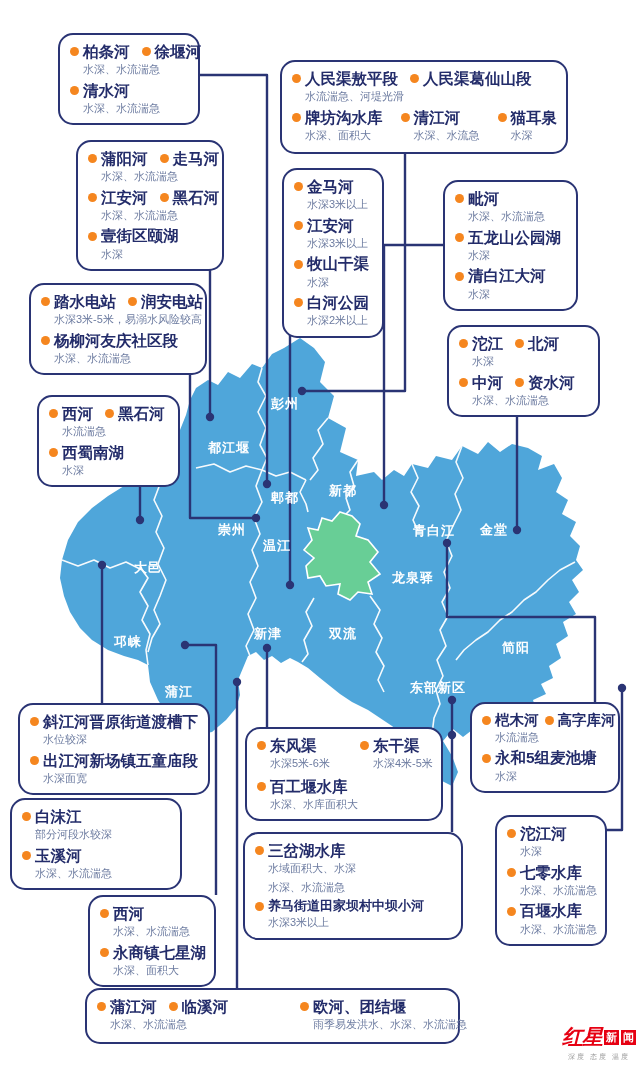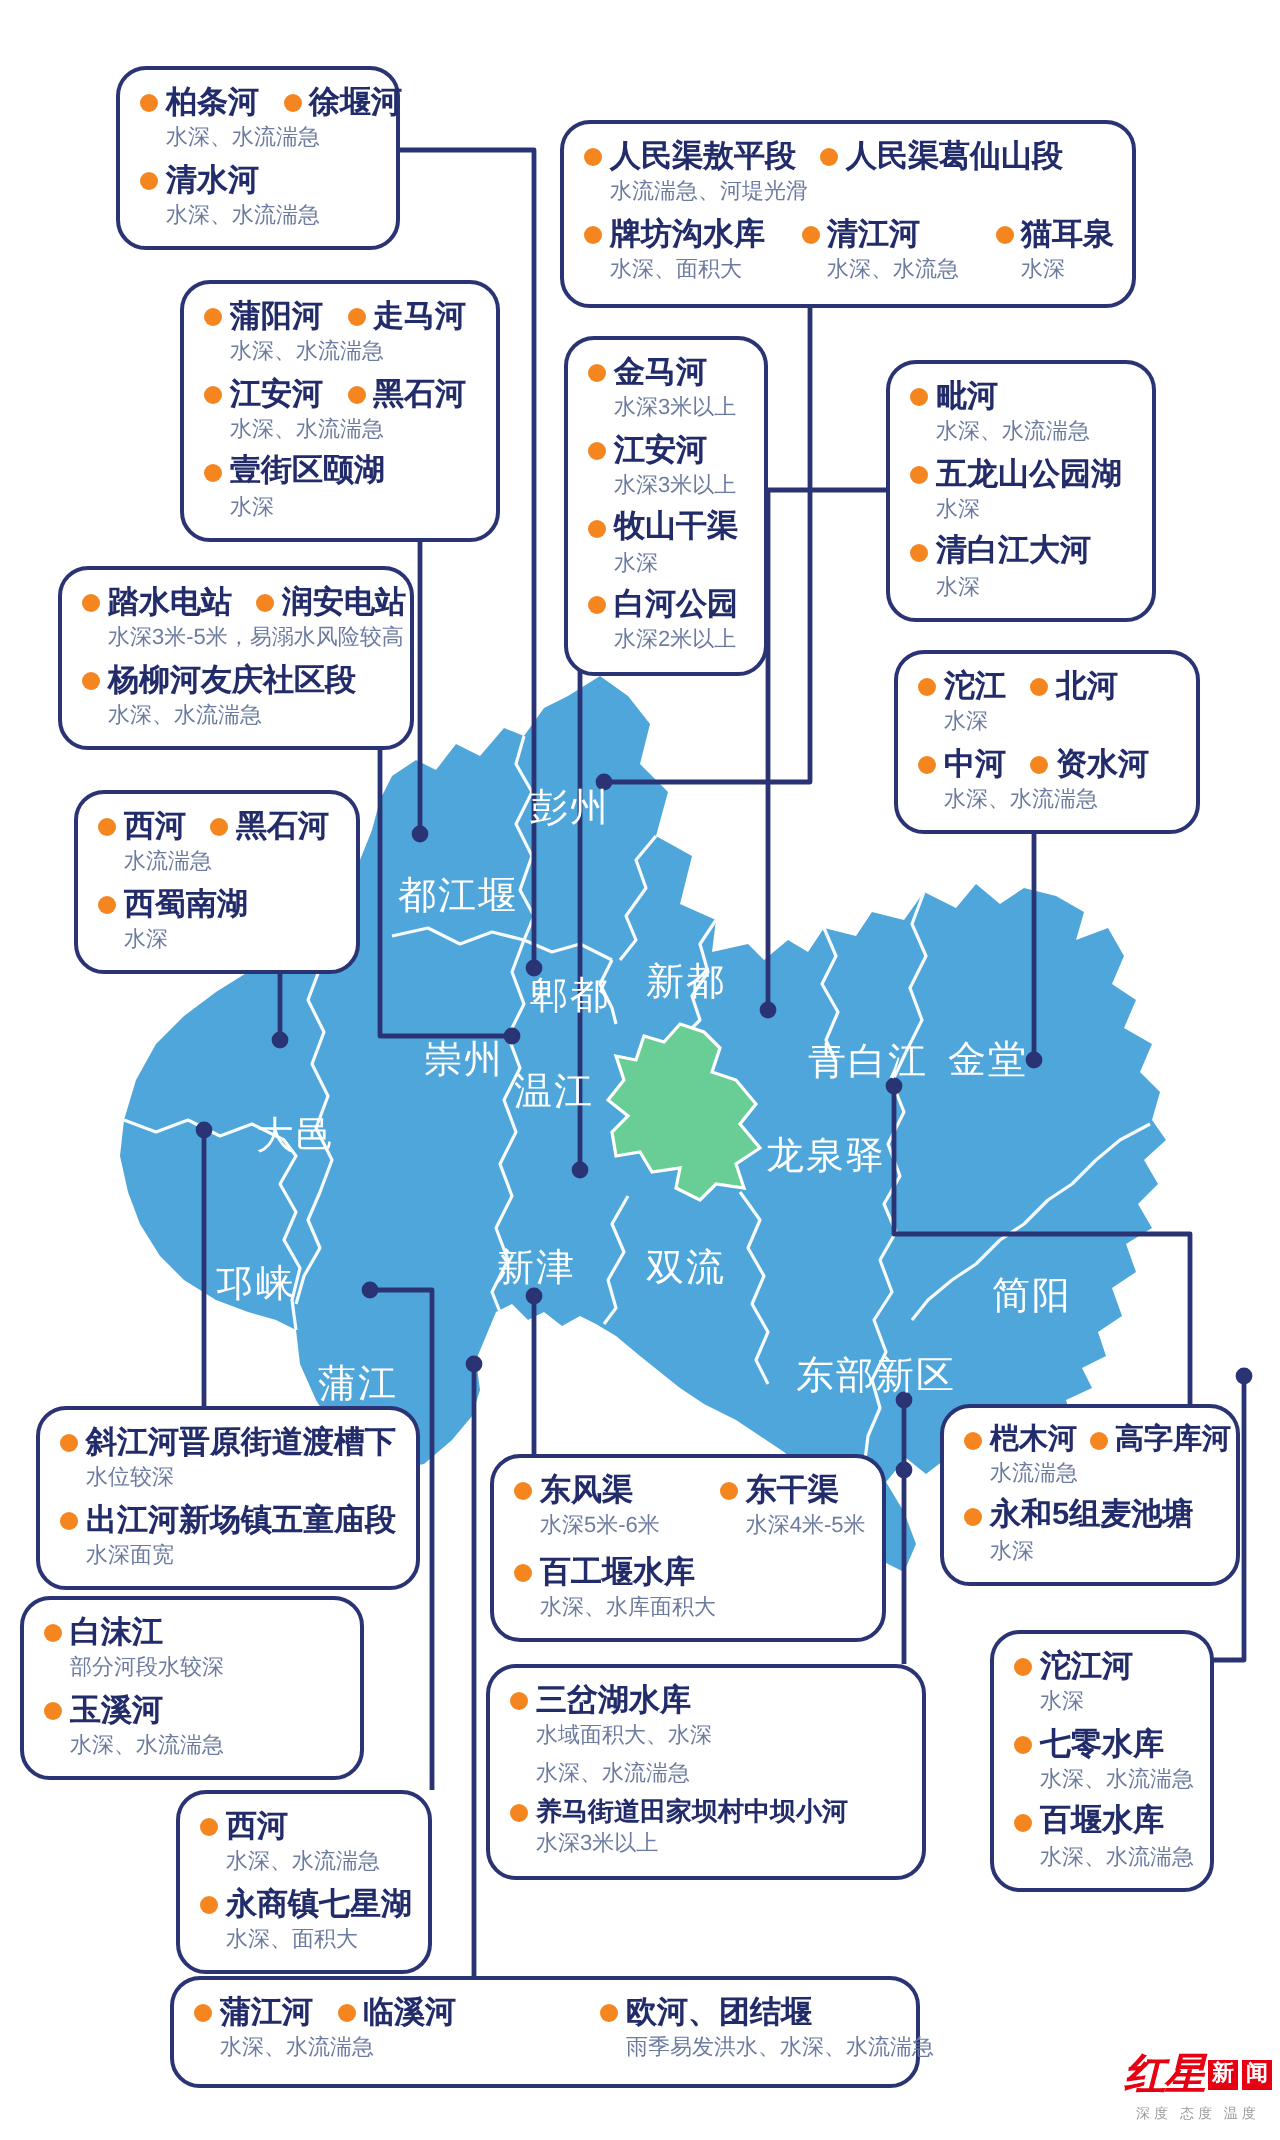--- a/index.html
+++ b/index.html
@@ -1,20 +1,20 @@
 <!DOCTYPE html>
 <html><head>
 <meta charset="utf-8">
 <style>
   html,body{margin:0;padding:0;background:#fff;}
   #canvas{position:relative;width:640px;height:1070px;background:#fff;overflow:hidden;
           font-family:"Liberation Sans","DejaVu Sans",sans-serif;}
   #mapsvg{position:absolute;left:0;top:0;z-index:1;}
   .district{position:absolute;z-index:2;transform:translate(-50%,-50%);color:#fff;
-            font-weight:normal;font-size:19px;white-space:nowrap;letter-spacing:1px;}
+            font-weight:bold;font-size:13px;white-space:nowrap;letter-spacing:1px;}
   .callout{position:absolute;z-index:3;background:#fff;border:2.5px solid #2A3474;
            border-radius:15px;padding:7px 10px 4px 10px;box-sizing:border-box;}
   .entry{margin:0 0 2px 0;}
   .names{display:flex;gap:12px;align-items:center;}
   .nm{display:inline-flex;align-items:center;gap:4px;color:#232C6A;font-weight:bold;
       font-size:15.5px;white-space:nowrap;line-height:1.25;}
   .dot{width:9px;height:9px;border-radius:50%;background:#F5861F;display:inline-block;flex:none;}
   .desc{color:#6C7BA0;font-size:11px;margin:1px 0 4px 13px;white-space:nowrap;line-height:1.3;}
   .hrow{display:flex;}
   .logo{position:absolute;right:4px;bottom:8px;z-index:3;text-align:center;}
@@ -184,21 +184,21 @@
             <span class="nm">
               <i class="dot"></i>
               <span>猫耳泉</span>
             </span>
           </div>
         <div class="desc">水深</div>
       </div>
     </div>
   </div>
 
-  <div class="callout" style="left:90px;top:140px;width:160px">
+  <div class="callout" style="left:76px;top:140px;width:148px">
     <div class="entry">
       <div class="names">
         <span class="nm">
             <i class="dot"></i>
             <span>蒲阳河</span>
           </span>
         <span class="nm">
             <i class="dot"></i>
             <span>走马河</span>
           </span>

